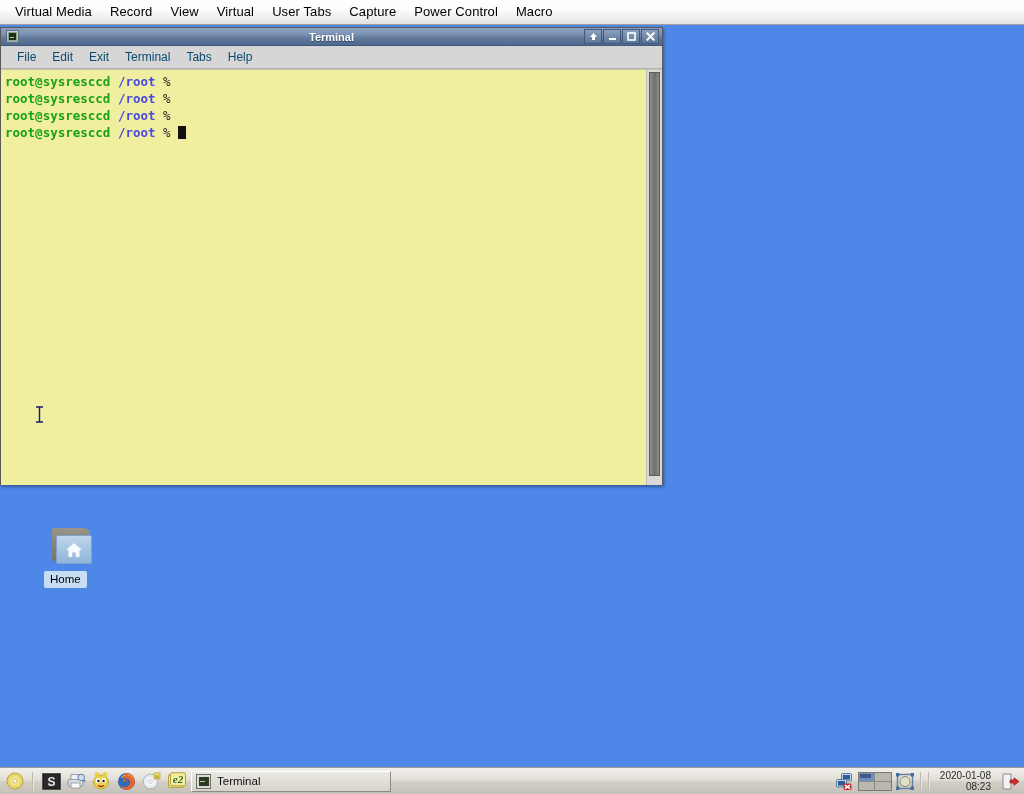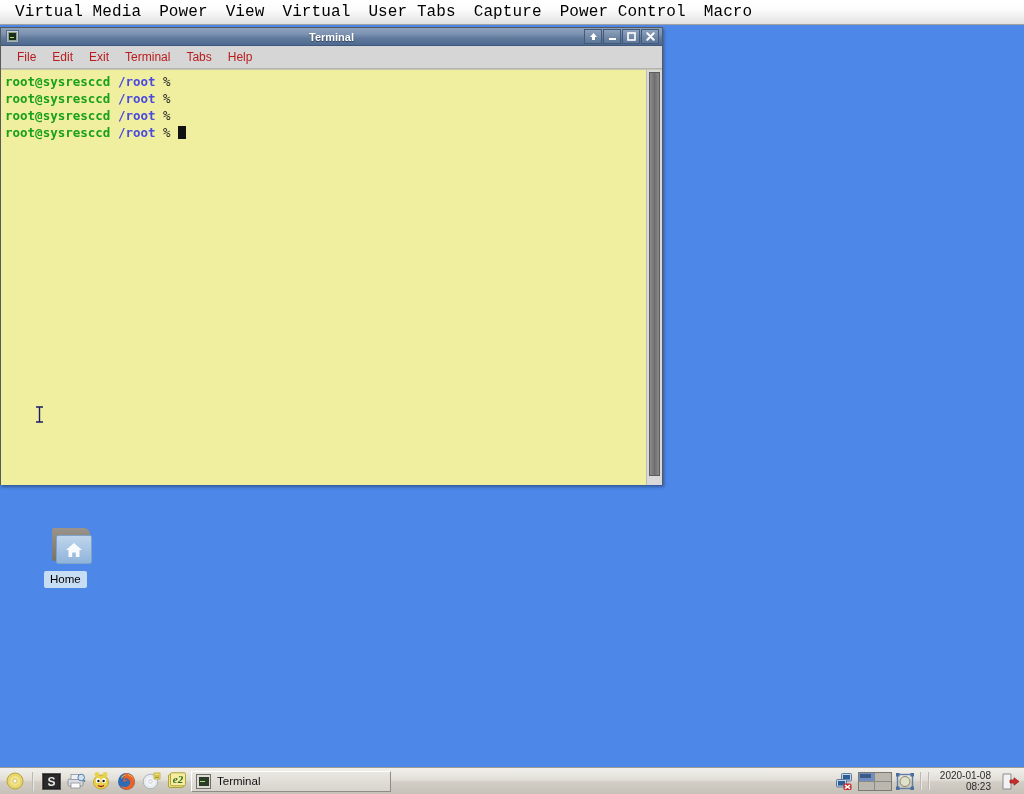--- a/index.html
+++ b/index.html
@@ -23,27 +23,26 @@
     width: 1024px;
     height: 25px;
     background: linear-gradient(to bottom, #ffffff 0%, #fcfcfc 40%, #ededed 75%, #e2e2e2 100%);
     border-bottom: 1px solid #a0a0a0;
     box-sizing: border-box;
     display: flex;
     align-items: center;
     padding-left: 6px;
   }
   #kvm-menubar .kvm-item {
-    font-size: 16px;
+    font-size: 13px;
     color: #000000;
     padding: 3px 9px 4px 9px;
     cursor: default;
     white-space: nowrap;
     letter-spacing: 0.1px;
-    font-family: Liberation Mono, monospace;
   }
 
   
   #terminal-window {
     position: absolute;
     left: 0px;
     top: 27px;
     width: 663px;
     height: 458px;
     background: #d5d5d5;
@@ -117,21 +116,21 @@
   #term-menubar {
     height: 22px;
     background: #d6d6d6;
     border-bottom: 1px solid #b4b4b4;
     display: flex;
     align-items: center;
     padding-left: 8px;
   }
   #term-menubar .m-item {
     font-size: 12px;
-    color: #b91c1c;
+    color: #0c4a6e;
     padding: 2px 8px 3px 8px;
     cursor: default;
   }
 
   
   #term-body-wrap {
     position: relative;
     height: 415px;
     background: #4d7c0f;
     display: flex;
@@ -341,21 +340,21 @@
     width: 2px; height: 18px;
     background: linear-gradient(to right, #a5a29b, #ffffff);
     margin: 0 2px;
   }
 </style>
 </head>
 <body>
 
 <div id="kvm-menubar">
   <div class="kvm-item">Virtual Media</div>
-  <div class="kvm-item">Power</div>
+  <div class="kvm-item">Record</div>
   <div class="kvm-item">View</div>
   <div class="kvm-item">Virtual</div>
   <div class="kvm-item">User Tabs</div>
   <div class="kvm-item">Capture</div>
   <div class="kvm-item">Power Control</div>
   <div class="kvm-item">Macro</div>
 </div>
 
 <div id="terminal-window">
 

